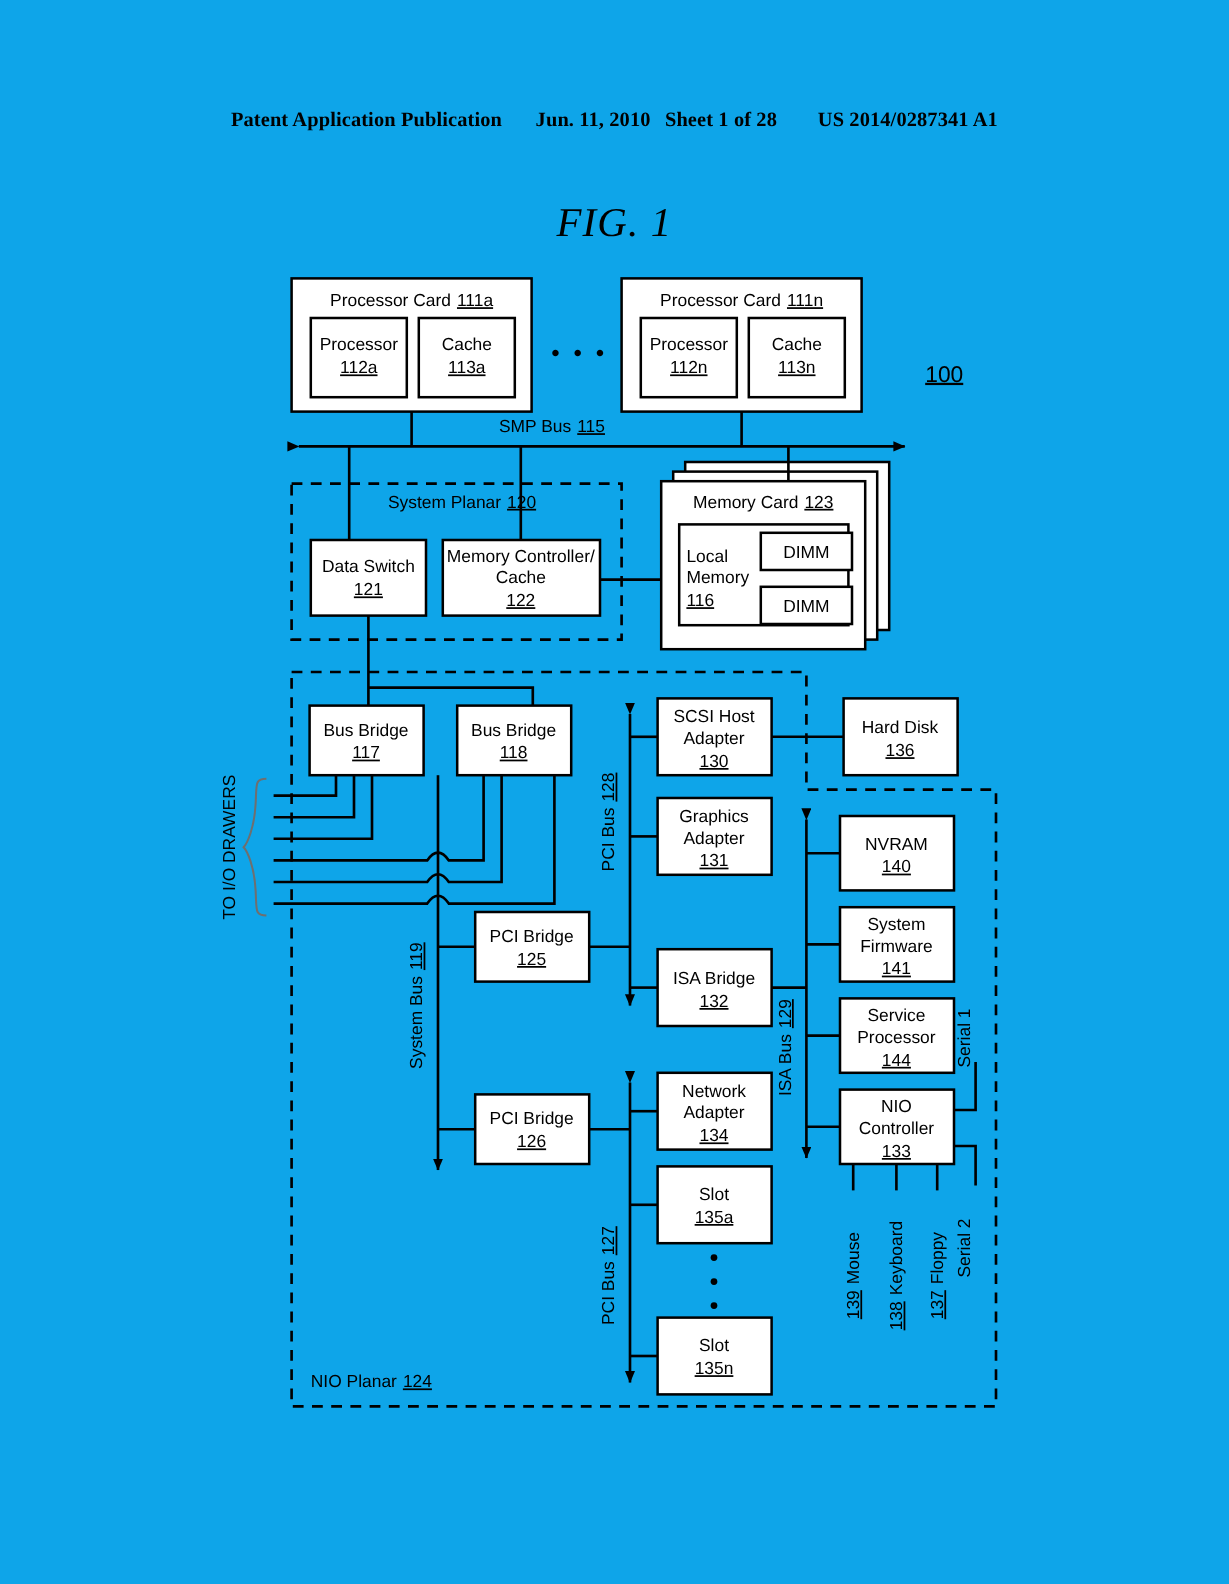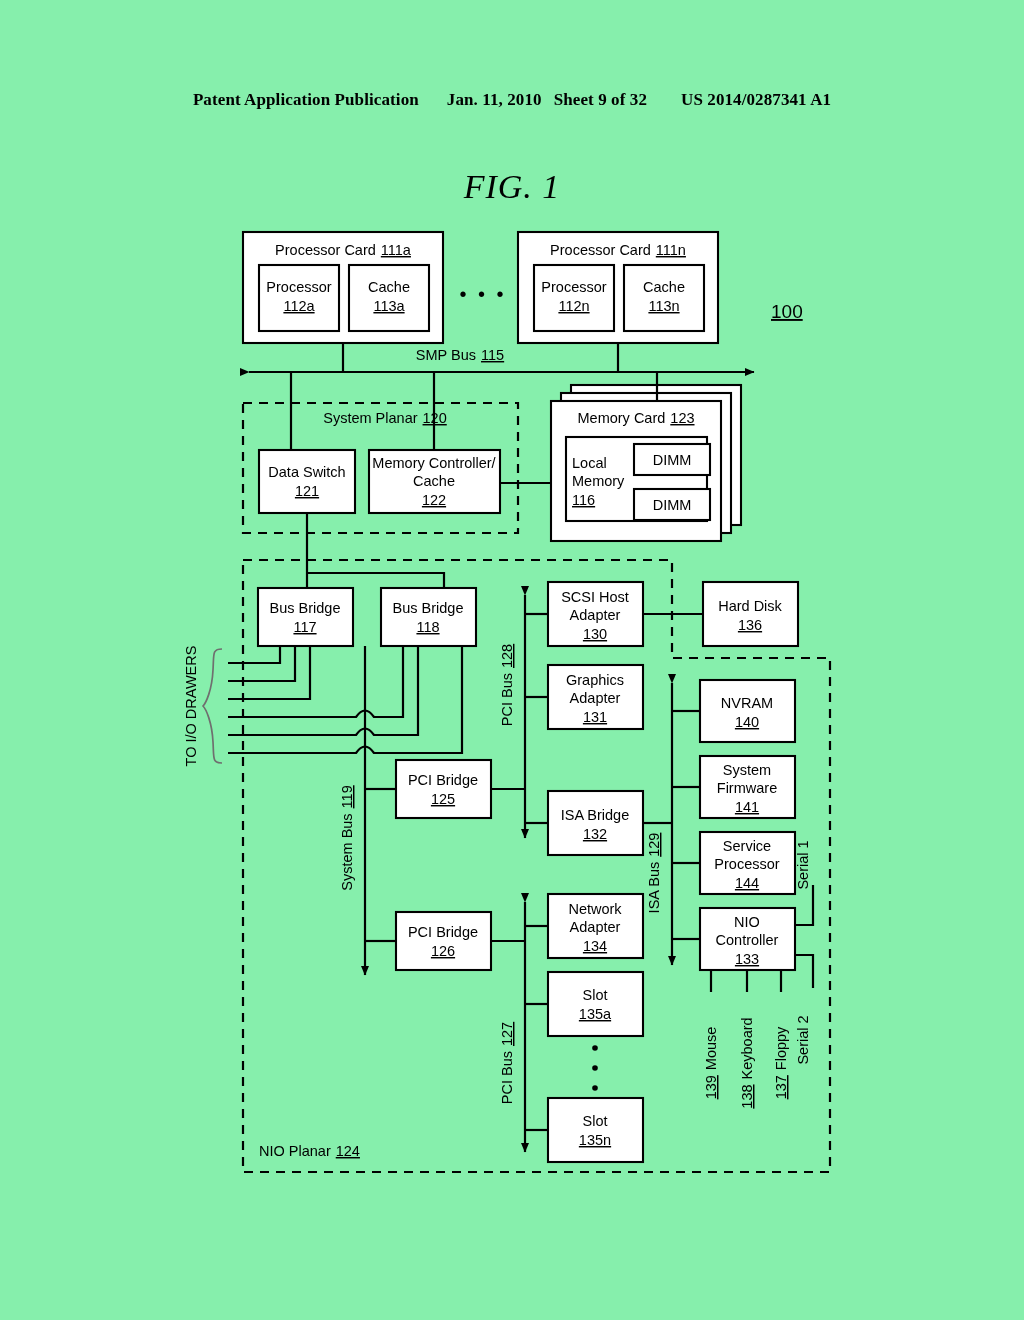--- a/index.html
+++ b/index.html
@@ -1,17 +1,17 @@
 <!DOCTYPE html>
 <html><head>
 <meta charset="utf-8">
 <style>
   html,body{margin:0;padding:0;background:#ffffff;}
   body{width:1024px;height:1320px;font-family:"Liberation Sans",sans-serif;color:#000;}
-  #page{position:relative;width:1024px;height:1320px;overflow:hidden;background:#86efac;}
+  #page{position:relative;width:1024px;height:1320px;overflow:hidden;background:#0ea5e9;}
 
   
   .hdr{position:absolute;top:86px;left:0;width:1024px;height:28px;
        font-family:"Liberation Serif",serif;font-weight:bold;font-size:17px;
        display:flex;justify-content:center;align-items:center;white-space:pre;letter-spacing:.1px;}
   .hdr .seg{display:inline-block;}
   .gapA{display:inline-block;width:28px;}
   .gapB{display:inline-block;width:12px;}
   .gapC{display:inline-block;width:34px;}
 
@@ -29,21 +29,21 @@
   .lbl{font-size:14.5px;text-anchor:middle;}
   .lbl-l{font-size:14.5px;}
   .und{text-decoration:underline;}
   .ref100{font-size:19px;}
 </style>
 </head>
 <body>
 
 <div id="page">
 
-  <div class="hdr"><span class="seg">Patent Application Publication</span><span class="gapA"></span><span class="seg">Jan. 11, 2010</span><span class="gapB"></span><span class="seg">Sheet 9 of 32</span><span class="gapC"></span><span class="seg">US 2014/0287341 A1</span></div>
+  <div class="hdr"><span class="seg">Patent Application Publication</span><span class="gapA"></span><span class="seg">Jun. 11, 2010</span><span class="gapB"></span><span class="seg">Sheet 1 of 28</span><span class="gapC"></span><span class="seg">US 2014/0287341 A1</span></div>
 
   <div class="figtitle">FIG. 1</div>
 
   <svg id="diagram" viewBox="0 0 1024 1320">
     <defs>
       <marker id="ah" markerWidth="11" markerHeight="11" refX="9.5" refY="4.2" orient="auto" markerUnits="userSpaceOnUse">
         <path d="M0,0 L10,4.2 L0,8.4 z" fill="#000"></path>
       </marker>
       <marker id="ahS" markerWidth="9" markerHeight="9" refX="8" refY="3.6" orient="auto" markerUnits="userSpaceOnUse">
         <path d="M0,0 L8.5,3.6 L0,7.2 z" fill="#000"></path>

